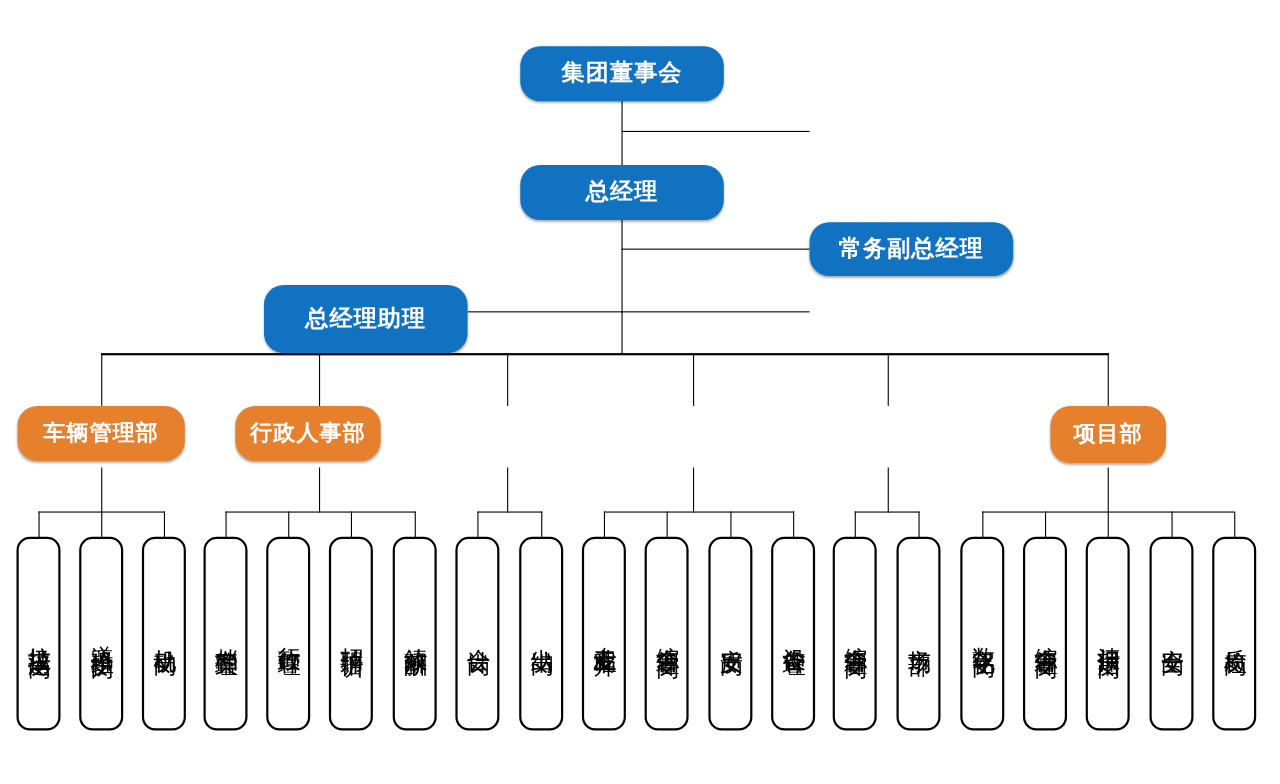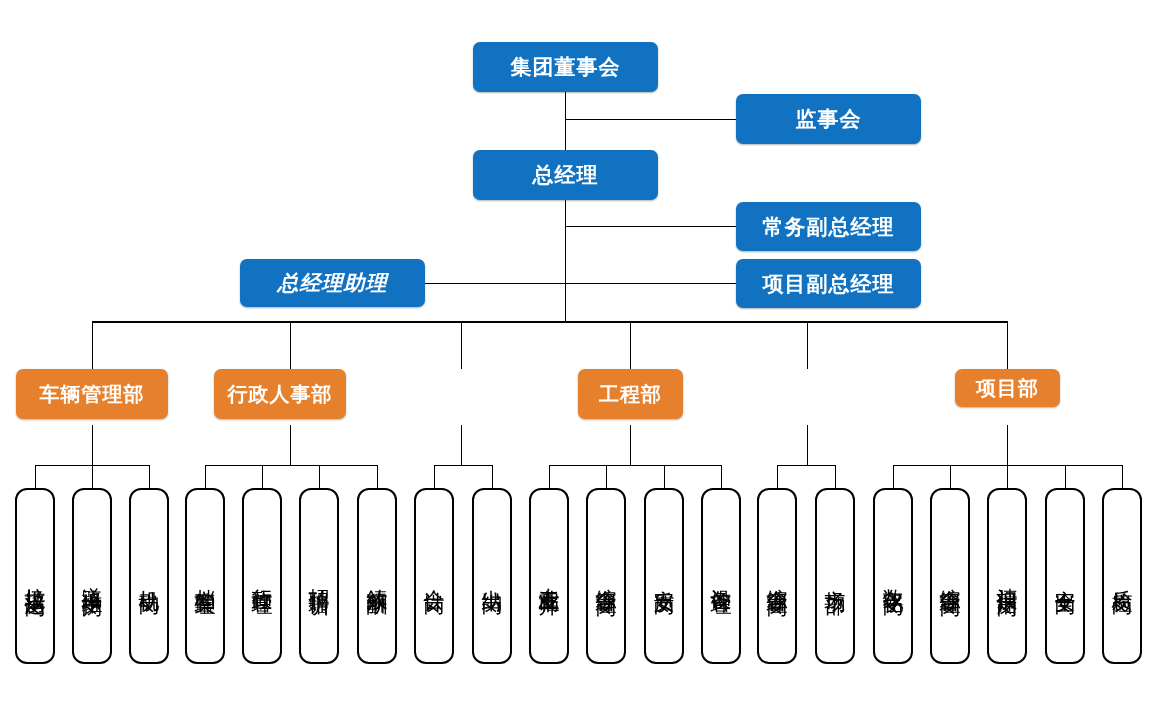--- a/index.html
+++ b/index.html
@@ -20,21 +20,21 @@
     position: absolute;
     background: #000000;
   }
   .line-h { height: 1px; }
   .line-v { width: 1px; }
   .line-thick-h { height: 2px; }
 
   
   .node {
     position: absolute;
-    border-radius: 7px;
+    border-radius: 18px;
     display: flex;
     align-items: center;
     justify-content: center;
     box-sizing: border-box;
     color: #ffffff;
     letter-spacing: 1px;
     text-align: center;
     line-height: 1.1;
     box-shadow: 0 1px 2px rgba(0,0,0,0.30);
   }
@@ -128,39 +128,36 @@
   <div class="line line-v" style="left:1007px; top:425px; height:41px;"></div>
   <div class="line line-h" style="left:893px; top:465px; width:229px;"></div>
   <div class="line line-v" style="left:893px; top:465px; height:24px;"></div>
   <div class="line line-v" style="left:950px; top:465px; height:24px;"></div>
   <div class="line line-v" style="left:1007px; top:465px; height:24px;"></div>
   <div class="line line-v" style="left:1065px; top:465px; height:24px;"></div>
   <div class="line line-v" style="left:1122px; top:465px; height:24px;"></div>
 
   <div class="node node-blue" style="left:473px; top:42px; width:185px; height:50px;">集团董事会</div>
 
-  <div class="node node-blue" style="left:736px; top:94px; width:185px; height:50px;">监事会</div>
 
   <div class="node node-blue" style="left:473px; top:150px; width:185px; height:50px;">总经理</div>
 
   <div class="node node-blue" style="left:736px; top:202px; width:185px; height:49px;">常务副总经理</div>
 
-  <div class="node node-blue" style="left:736px; top:259px; width:185px; height:49px;">项目副总经理</div>
 
-  <div class="node node-blue" style="left:240px; top:259px; width:185px; height:48px;font-style:italic;">总经理助理</div>
+  <div class="node node-blue" style="left:240px; top:259px; width:185px; height:62px;">总经理助理</div>
 
   <div class="node node-orange" style="left:16px; top:369px; width:152px; height:50px;">车辆管理部</div>
 
   <div class="node node-orange" style="left:214px; top:369px; width:132px; height:50px;">行政人事部</div>
 
 
-  <div class="node node-orange" style="left:578px; top:369px; width:105px; height:50px;">工程部</div>
 
 
-  <div class="node node-orange" style="left:955px; top:369px; width:105px; height:38px;">项目部</div>
+  <div class="node node-orange" style="left:955px; top:369px; width:105px; height:52px;">项目部</div>
 
   <div class="leaf" style="left:15px; top:488px; width:40px; height:176px;">垃圾清运岗</div>
   <div class="leaf" style="left:72px; top:488px; width:40px; height:176px;">道路维护岗</div>
   <div class="leaf" style="left:129px; top:488px; width:40px; height:176px;">机动岗</div>
 
   <div class="leaf" style="left:185px; top:488px; width:40px; height:176px;">档案管理</div>
   <div class="leaf" style="left:242px; top:488px; width:40px; height:176px;">行政管理</div>
   <div class="leaf" style="left:299px; top:488px; width:40px; height:176px;">招聘培训</div>
   <div class="leaf" style="left:357px; top:488px; width:40px; height:176px;">绩效薪酬</div>
 

